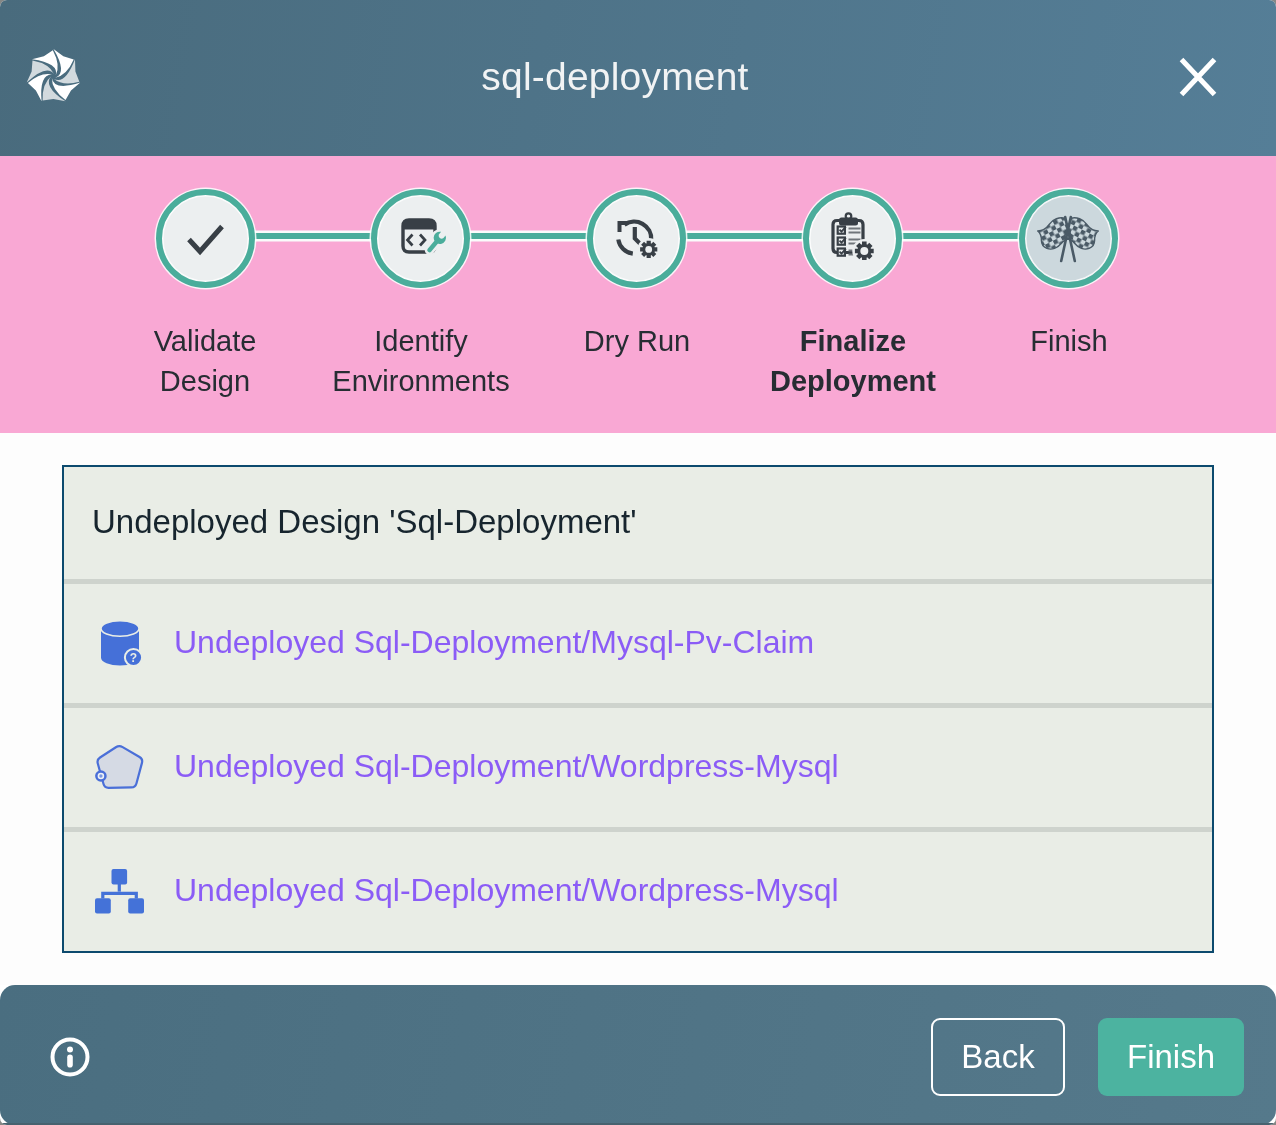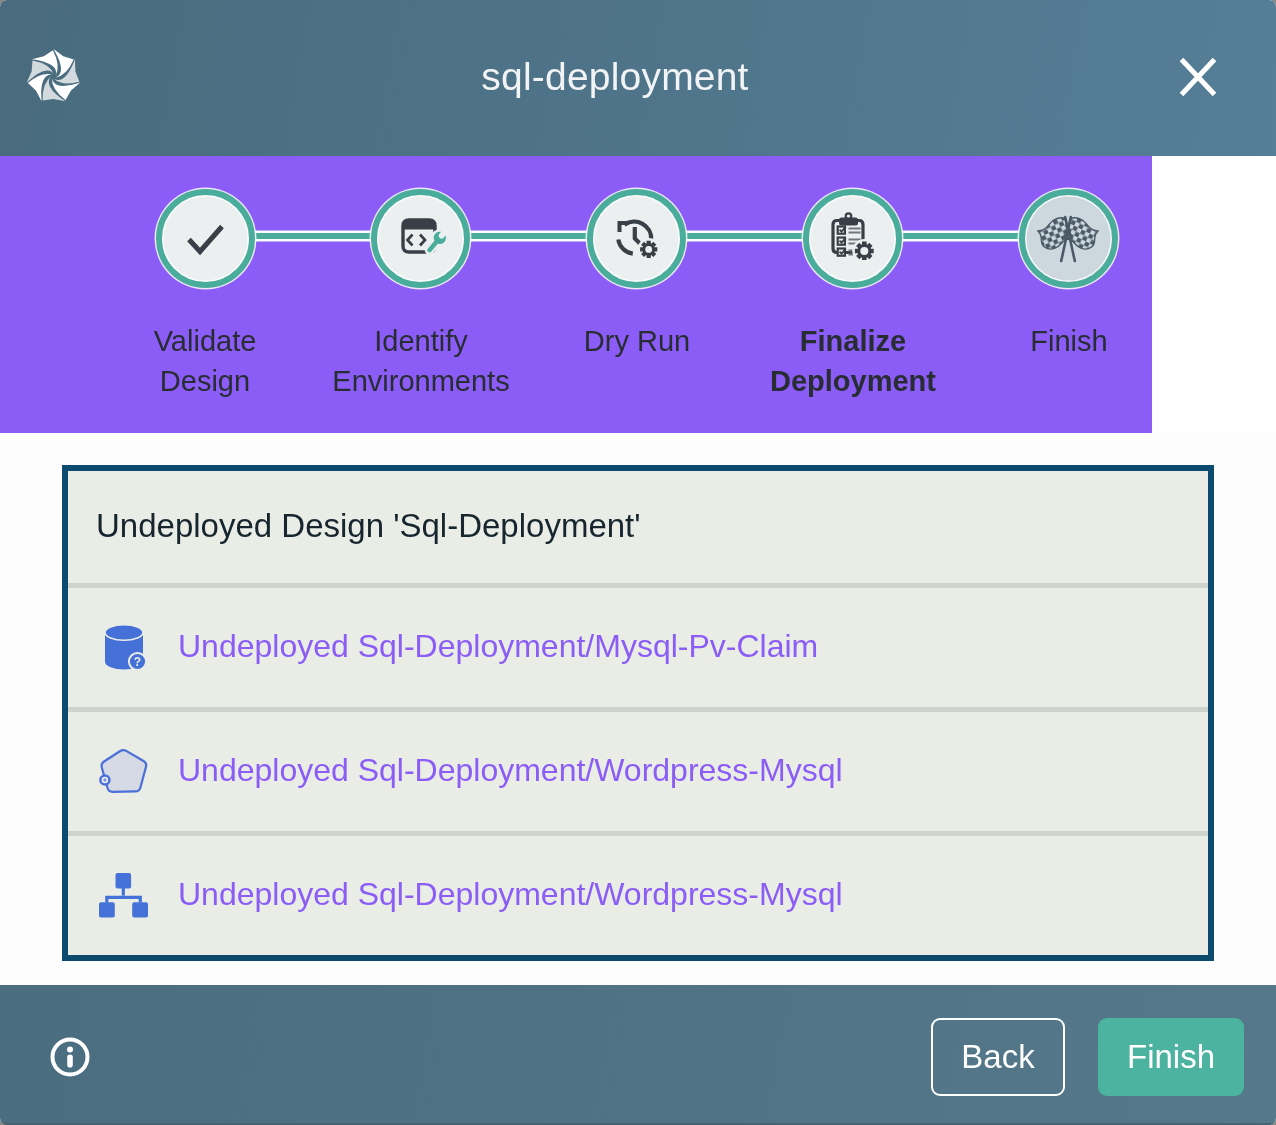--- a/index.html
+++ b/index.html
@@ -8,43 +8,43 @@
   .modal { position:absolute; left:0; top:0; width:1276px; height:1125px;
     border-radius:7px; overflow:hidden; background:#fff; }
   
   .hdr { position:absolute; left:0; top:0; width:1276px; height:156px;
     background:linear-gradient(100deg,#496b7d 0%,#557e97 100%);padding-left:20px; }
   .hdr .title { position:absolute; left:0; top:55px; width:1230px; text-align:center;
     font-size:39px; color:#f1f3f4; letter-spacing:0.2px; }
   .logo { position:absolute; left:26px; top:49px; }
   .closex { position:absolute; left:1179px; top:57px; }
   
-  .stepper { position:absolute; left:0; top:156px; width:1152px; height:277px; background:#8b5cf6; }
+  .stepper { position:absolute; left:0; top:156px; width:1276px; height:277px; background:#f9a8d4; }
   .connector { position:absolute; left:205px; top:77px; width:864px; height:6px;
     background:#4aad9b; box-shadow:0 0 0 2.5px #fafbfb; }
   .step { position:absolute; top:33px; width:99px; height:99px; border-radius:50%;
     border:6px solid #4aad9b; background:#eceff0;
     box-shadow:0 0 0 1.5px rgba(255,255,255,.85), inset 0 0 0 1.5px rgba(255,255,255,.8); }
   .step.active { background:#ccd8dd; }
   .slabel { position:absolute; top:165px; width:260px; text-align:center;
     font-size:29px; line-height:40px; color:#272d33; }
   
   .content { position:absolute; left:0; top:433px; width:1276px; height:552px; background:#fdfdfd; }
-  .box { position:absolute; left:62px; top:32px; width:1152px; border:6px solid #0c4a6e; }
+  .box { position:absolute; left:62px; top:32px; width:1152px; border:2px solid #0c4a6e; }
   .row { position:relative; background:#e9ede6; }
   .row + .row { border-top:5px solid #ced3cd; }
   .row1 { height:112px; }
   .rown { height:124px; }
   .row1 .t { position:absolute; left:28px; top:36px; font-size:33px; color:#17252e;
     letter-spacing:0px; font-weight:400; }
   .rown .t { position:absolute; left:110px; top:40px; font-size:32px; color:#8b5cf6; }
   .ricon { position:absolute; left:35px; top:36px; }
   
   .ftr { position:absolute; left:0; top:985px; width:1276px; height:140px;
-    background:linear-gradient(100deg,#4a6e80 0%,#55798b 100%); }
+    background:linear-gradient(100deg,#4a6e80 0%,#55798b 100%);border-radius:15px; }
   .btn { position:absolute; top:33px; height:78px; border-radius:9px; color:#fff;
     font-size:33px; display:flex; align-items:center; justify-content:center; }
   .btn.back { left:931px; width:134px; border:2.5px solid #fff; }
   .btn.finish { left:1098px; width:146px; background:#4cb3a0; }
   .info { position:absolute; left:50px; top:1037px; }
 </style>
 </head>
 <body>
 <div class="modal">
   <div class="hdr">

